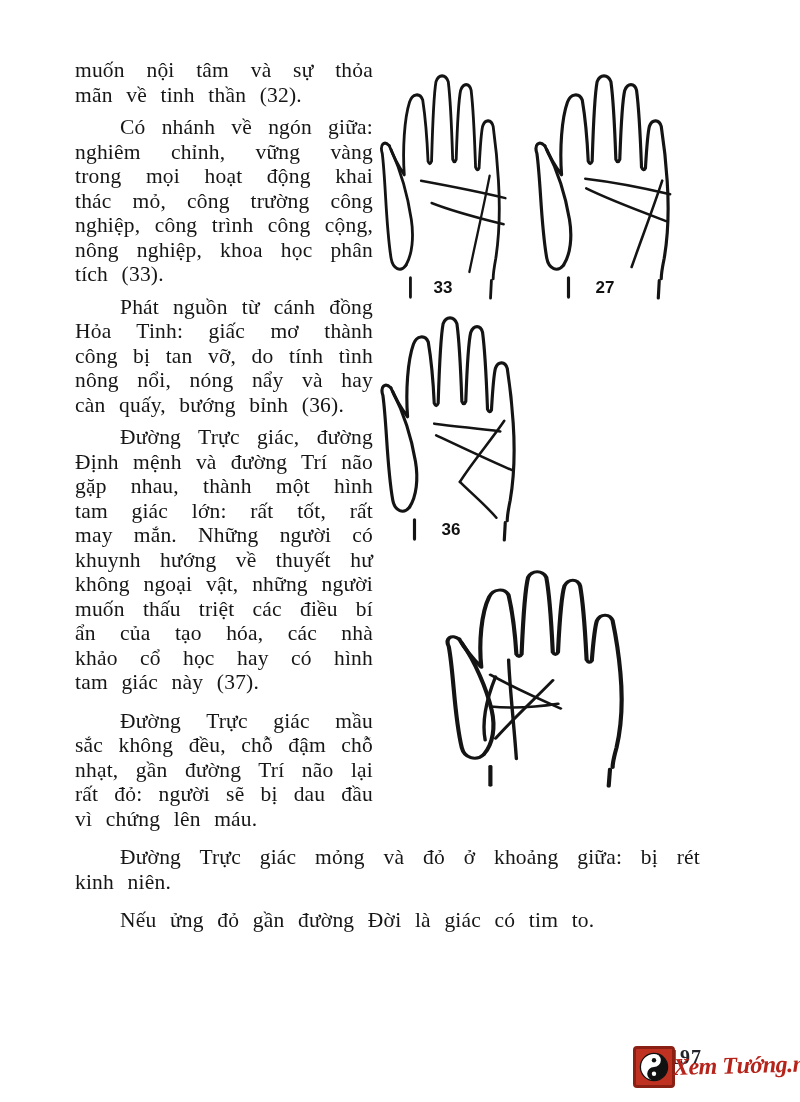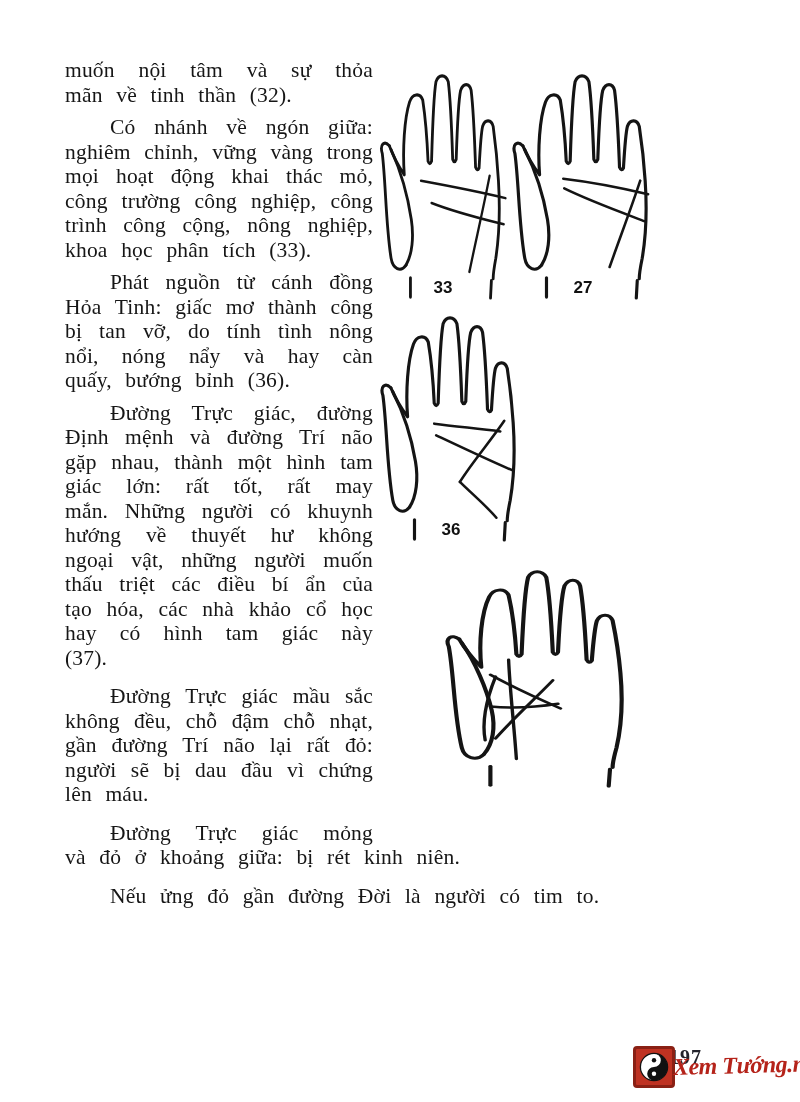--- a/index.html
+++ b/index.html
@@ -11,31 +11,31 @@
     overflow: hidden;
   }
   .page { padding: 58px 100px 0 65px; }
   .figures-float {
     float: right;
     width: 323px;
     height: 780px;
     margin-left: 4px;
   }
   p.body-par {
-    margin: 0 0 8px 0;
+    margin: 0 0 8px 10px;
     font-size: 21.5px;
     line-height: 24.5px;
     text-align: justify;
     word-spacing: 8px;
     letter-spacing: 0.2px;
   }
   p.indent { text-indent: 45px; }
   p.sp { margin-top: 14px; }
 
-  .fig-row { display: flex; gap: 0; padding-top: 14px; }
+  .fig-row { display: flex; gap: 22px; padding-top: 14px; }
   .fig-row.row3 { justify-content: center; padding-top: 26px; }
   .fig { position: relative; }
   .fig svg { display: block; }
   .fig-label {
     position: absolute; bottom: 2px; left: 0; width: 100%;
     text-align: center;
     font-family: "Liberation Sans", "DejaVu Sans", sans-serif;
     font-weight: bold; font-size: 17px; color: #111;
   }
   .hand-stroke { fill: none; stroke: #141414; stroke-width: 3.2; stroke-linecap: round; stroke-linejoin: round; }
@@ -150,21 +150,21 @@
     </div>
 
   </div>
 
   <p class="body-par">muốn nội tâm và sự thỏa mãn về tinh thần (32).</p>
   <p class="body-par indent">Có nhánh về ngón giữa: nghiêm chỉnh, vững vàng trong mọi hoạt động khai thác mỏ, công trường công nghiệp, công trình công cộng, nông nghiệp, khoa học phân tích (33).</p>
   <p class="body-par indent">Phát nguồn từ cánh đồng Hỏa Tinh: giấc mơ thành công bị tan vỡ, do tính tình nông nổi, nóng nẩy và hay càn quấy, bướng bỉnh (36).</p>
   <p class="body-par indent">Đường Trực giác, đường Định mệnh và đường Trí não gặp nhau, thành một hình tam giác lớn: rất tốt, rất may mắn. Những người có khuynh hướng về thuyết hư không ngoại vật, những người muốn thấu triệt các điều bí ẩn của tạo hóa, các nhà khảo cổ học hay có hình tam giác này (37).</p>
   <p class="body-par indent sp">Đường Trực giác mầu sắc không đều, chỗ đậm chỗ nhạt, gần đường Trí não lại rất đỏ: người sẽ bị dau đầu vì chứng lên máu.</p>
   <p class="body-par indent sp">Đường Trực giác mỏng và đỏ ở khoảng giữa: bị rét kinh niên.</p>
-  <p class="body-par indent sp">Nếu ửng đỏ gần đường Đời là người có tim to.</p>
+  <p class="body-par indent sp">Nếu ửng đỏ gần đường Đời là giác có tim to.</p>
 
 </div>
 
 <div class="footer-logo">
   <div class="page-num">197</div>
   <div class="yy-box">
     <svg width="34" height="34" viewBox="0 0 40 40">
       <circle cx="20" cy="20" r="16" fill="#ffffff" stroke="#111" stroke-width="1.5"></circle>
       <path d="M20 4 A16 16 0 0 1 20 36 A8 8 0 0 1 20 20 A8 8 0 0 0 20 4 Z" fill="#111"></path>
       <circle cx="20" cy="12" r="2.6" fill="#111"></circle>

